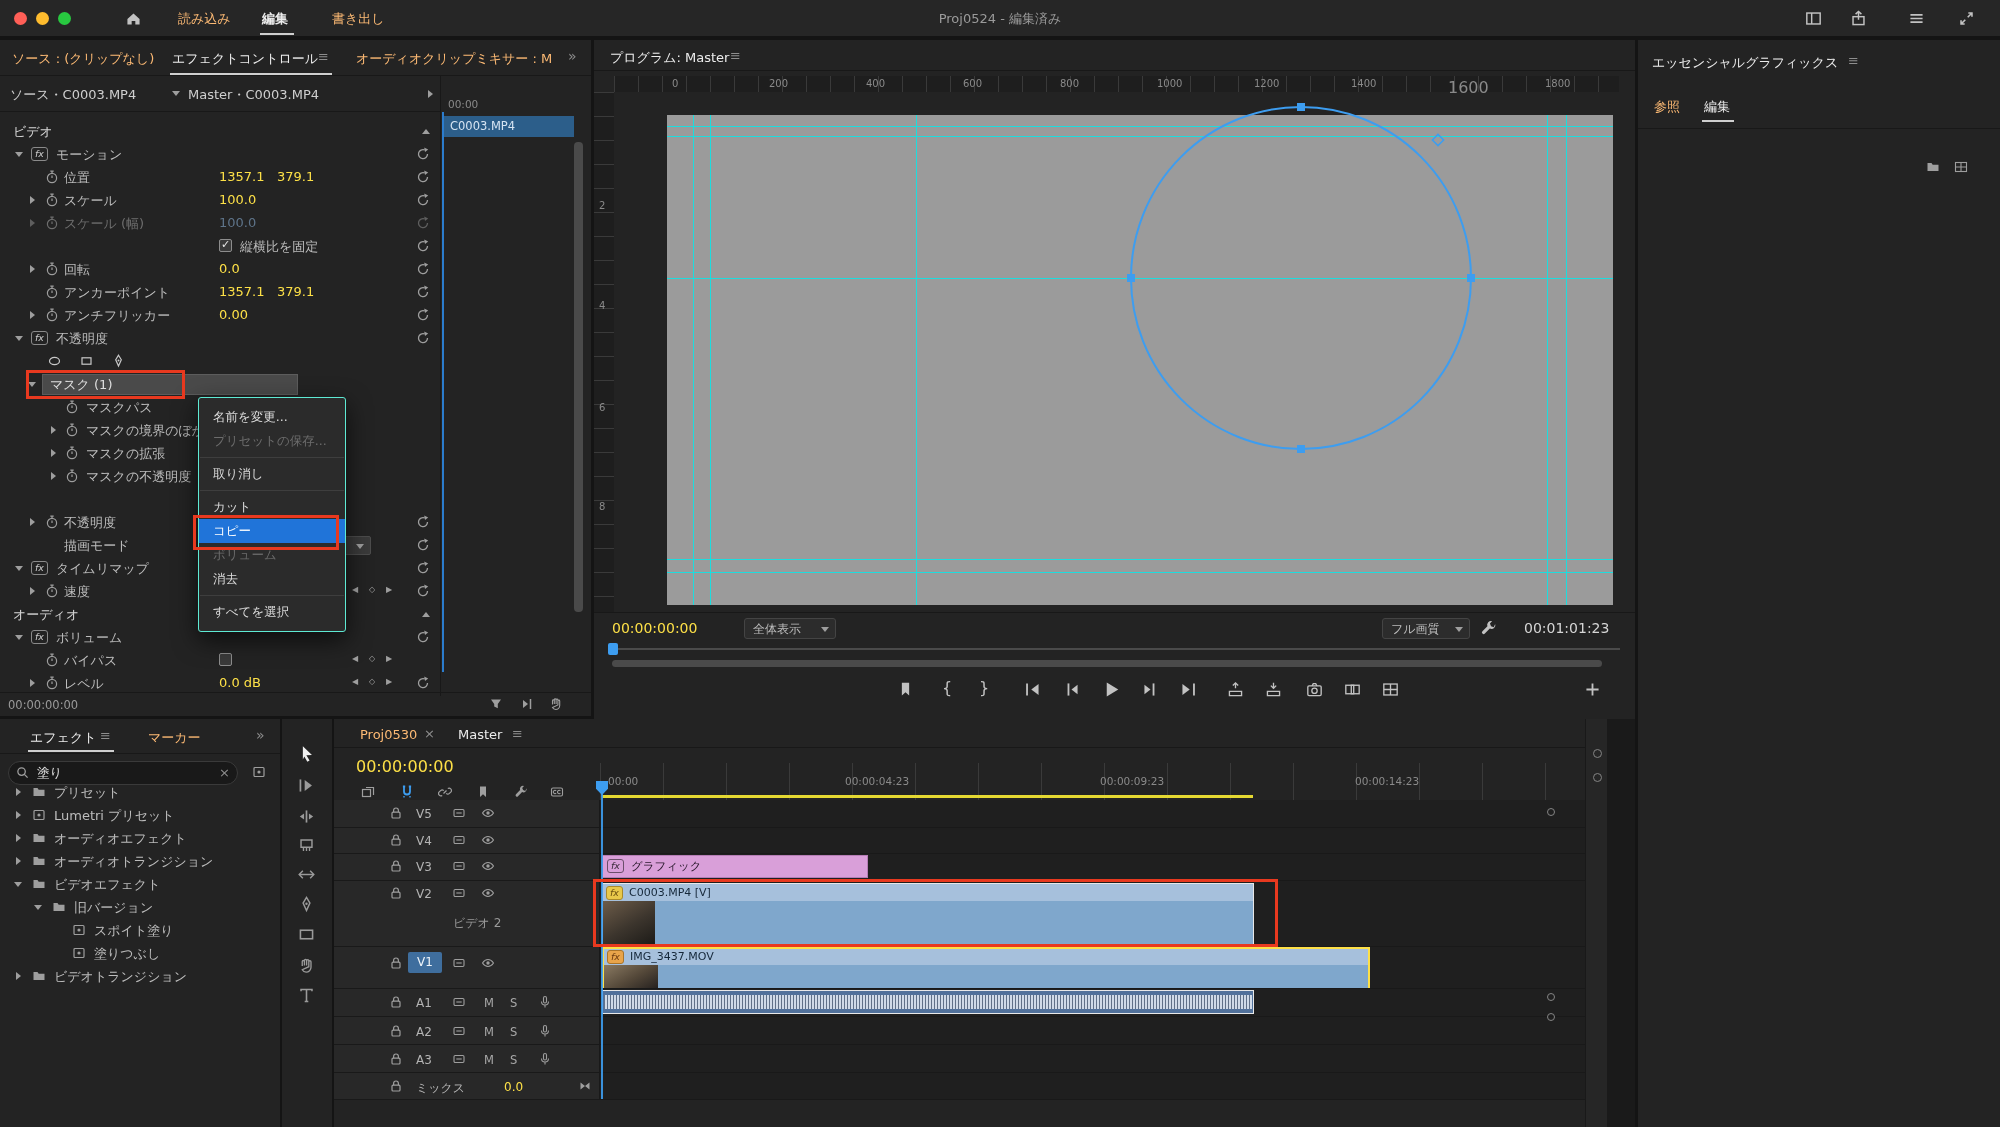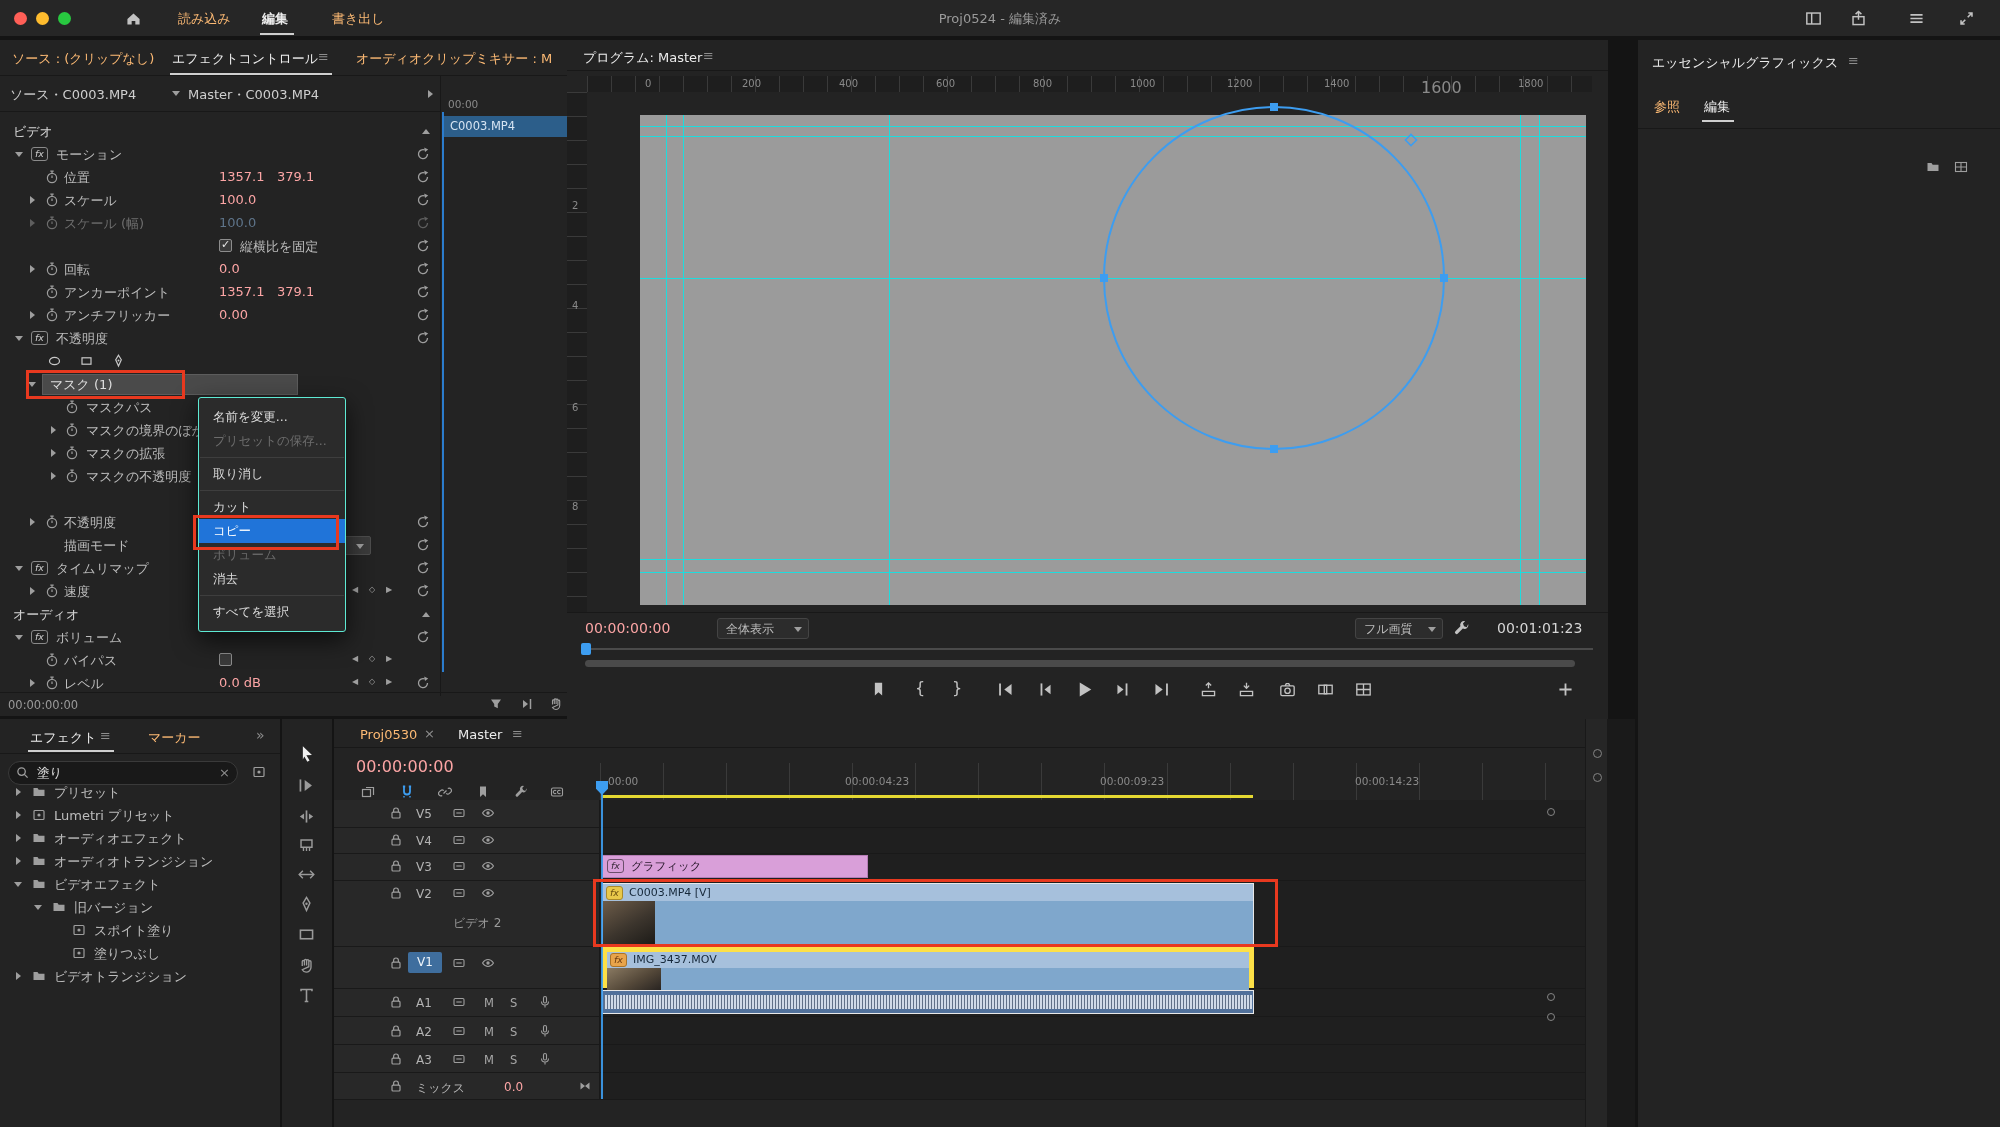--- a/index.html
+++ b/index.html
@@ -2,21 +2,21 @@
 <html><head>
 <meta charset="utf-8">
 <style>
 *{margin:0;padding:0;box-sizing:border-box}
 body{background:#0d0d0d;font-family:"DejaVu Sans","Liberation Sans",sans-serif;-webkit-font-smoothing:antialiased}
 #app{position:relative;width:2000px;height:1127px;background:#141414;overflow:hidden;color:#c8c8c8;font-size:13px}
 .a{position:absolute}
 .panel{position:absolute;background:#232323}
 .lb{color:#bdbdbd;font-size:13px;white-space:nowrap}
 .dm{color:#6e6e6e !important}
-.vl{color:#fca5a5;font-size:13px;white-space:nowrap}
+.vl{color:#fde047;font-size:13px;white-space:nowrap}
 .sm{font-size:10.5px;color:#8a8a8a;white-space:nowrap}
 .ic{position:absolute;width:14px;height:14px;color:#9e9e9e}
 .ic2{position:absolute;width:17px;height:17px;color:#c2c2c2}
 .tri{width:0;height:0;border-style:solid;position:absolute}
 .tri-d{border-width:5px 4px 0 4px;border-color:#9e9e9e transparent transparent transparent;top:9px}
 .tri-r{border-width:4px 0 4px 5px;border-color:transparent transparent transparent #9e9e9e;top:7px}
 .tri-u{border-width:0 4px 5px 4px;border-color:transparent transparent #9e9e9e transparent;top:9px}
 .fxb{position:absolute;top:4px;font-size:9.5px;font-style:italic;color:#cdcdcd;border:1px solid #8a8a8a;border-radius:3px;width:17px;height:14px;line-height:12px;text-align:center}
 .fxb::before{content:"fx"}
 .er{height:23px;position:relative}
@@ -506,21 +506,21 @@
       <div class="mdiv"></div>
       <div class="mi">カット</div>
       <div class="mi hl">コピー</div>
       <div class="mi dis">ボリューム</div>
       <div class="mi">消去</div>
       <div class="mdiv"></div>
       <div class="mi">すべてを選択</div>
     </div>
   </div>
 
-  <div class="panel" style="left:567px;top:40px;width:1041px;height:796px">
+  <div class="panel" style="left:594px;top:40px;width:1041px;height:796px">
     <span class="ptab on" style="left:16px;top:9px">プログラム: Master</span>
     <span class="a hmb" style="left:136px;top:8px"></span>
     <div class="a" style="left:0;top:30px;width:100%;height:1px;background:#181818"></div>
 
     <div class="a" style="left:20px;top:36px;width:1005px;height:16px;background:#1e1e1e;background-image:repeating-linear-gradient(90deg,#3a3a3a 0 1px,transparent 1px 24px)">
       <span class="sm a" style="left:58px;top:2px;font-size:10px">0</span>
       <span class="sm a" style="left:155px;top:2px;font-size:10px">200</span>
       <span class="sm a" style="left:252px;top:2px;font-size:10px">400</span>
       <span class="sm a" style="left:349px;top:2px;font-size:10px">600</span>
       <span class="sm a" style="left:446px;top:2px;font-size:10px">800</span>
@@ -910,21 +910,21 @@
     </div>
 
     <div class="a" style="left:268px;top:164px;width:652px;height:61px;border:1px solid #e8e8e8">
       <div class="cliphdr" style="left:0;top:0;width:100%;height:17px"></div>
       <span class="fxb" style="left:3px;top:2px;color:#6b4f10;border-color:#a98a2a;background:#e8c84a"></span>
       <span class="a" style="left:26px;top:2px;font-size:11px;color:#16283a;white-space:nowrap;z-index:2">C0003.MP4 [V]</span>
       <div class="clipbody" style="left:0;top:17px;width:100%;height:43px"></div>
       <div class="a thumbA" style="left:0;top:17px;width:52px;height:43px"></div>
     </div>
 
-    <div class="a" style="left:268px;top:228px;width:652px;height:41px;border:5px solid #fde047">
+    <div class="a" style="left:268px;top:228px;width:768px;height:41px;border:2px solid #fde047">
       <div class="cliphdr" style="left:0;top:0;width:100%;height:16px"></div>
       <span class="fxb" style="left:3px;top:1px;color:#6b3a10;border-color:#a9742a;background:#e8a44a"></span>
       <span class="a" style="left:26px;top:1px;font-size:11px;color:#16283a;white-space:nowrap;z-index:2">IMG_3437.MOV</span>
       <div class="clipbody" style="left:0;top:16px;width:100%;height:23px"></div>
       <div class="a thumbB" style="left:0;top:16px;width:54px;height:23px"></div>
     </div>
 
     <div class="a" style="left:268px;top:271px;width:652px;height:24px;background:#51719b;border:1px solid #e8e8e8">
       <div class="a" style="left:1px;top:4px;right:1px;height:14px;background-color:#cfdae8;background-image:repeating-linear-gradient(90deg,rgba(22,42,72,.6) 0 1px,transparent 1px 3px)"></div>
     </div>

